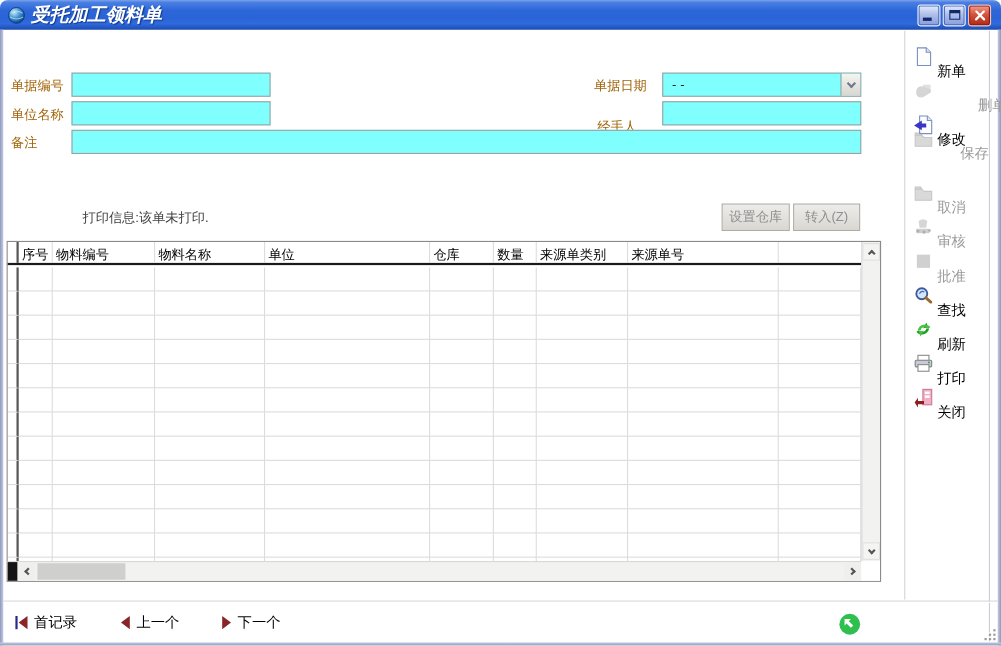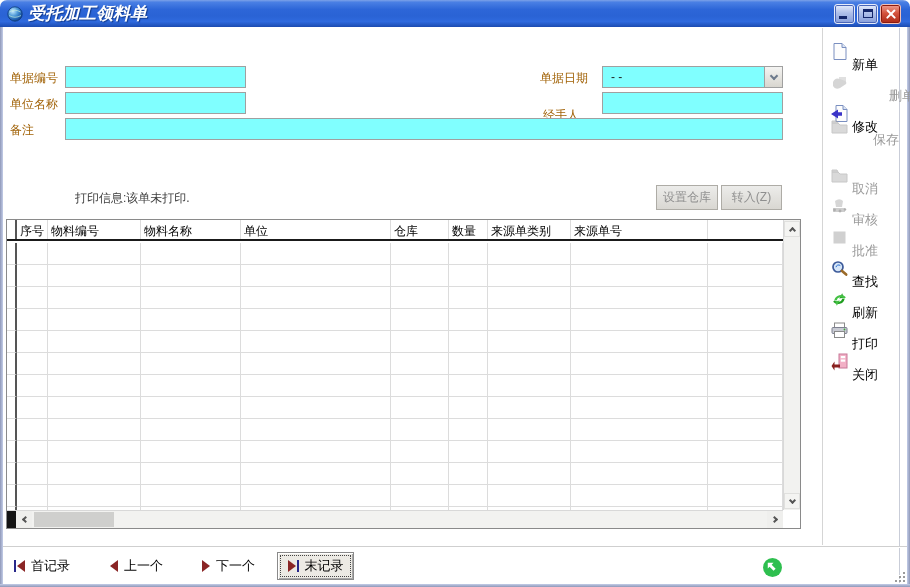--- a/index.html
+++ b/index.html
@@ -493,27 +493,20 @@
         <span class="tri-l"></span>
       </span>
     <span class="nav-label">上一个</span>
   </div>
   <div class="nav-flat" style="left:202px;">
     <span class="navic">
         <span class="tri-r"></span>
       </span>
     <span class="nav-label">下一个</span>
   </div>
-  <div class="nav-btn">
-    <span class="navic">
-        <span class="tri-r"></span>
-        <span class="nbar"></span>
-      </span>
-    <span class="nav-label">末记录</span>
-  </div>
 
   <span class="status-green">
     <svg viewBox="0 0 20 20" width="21" height="21">
       <circle cx="10" cy="10" r="9" fill="#2ebf4f"></circle>
       <path d="M5.5 5.5h5.5L9.2 7.3l3.8 3.8-2 2-3.8-3.8L5.5 11z" fill="#fff"></path>
     </svg>
   </span>
 
   <span class="resize-grip">
       <i></i>

